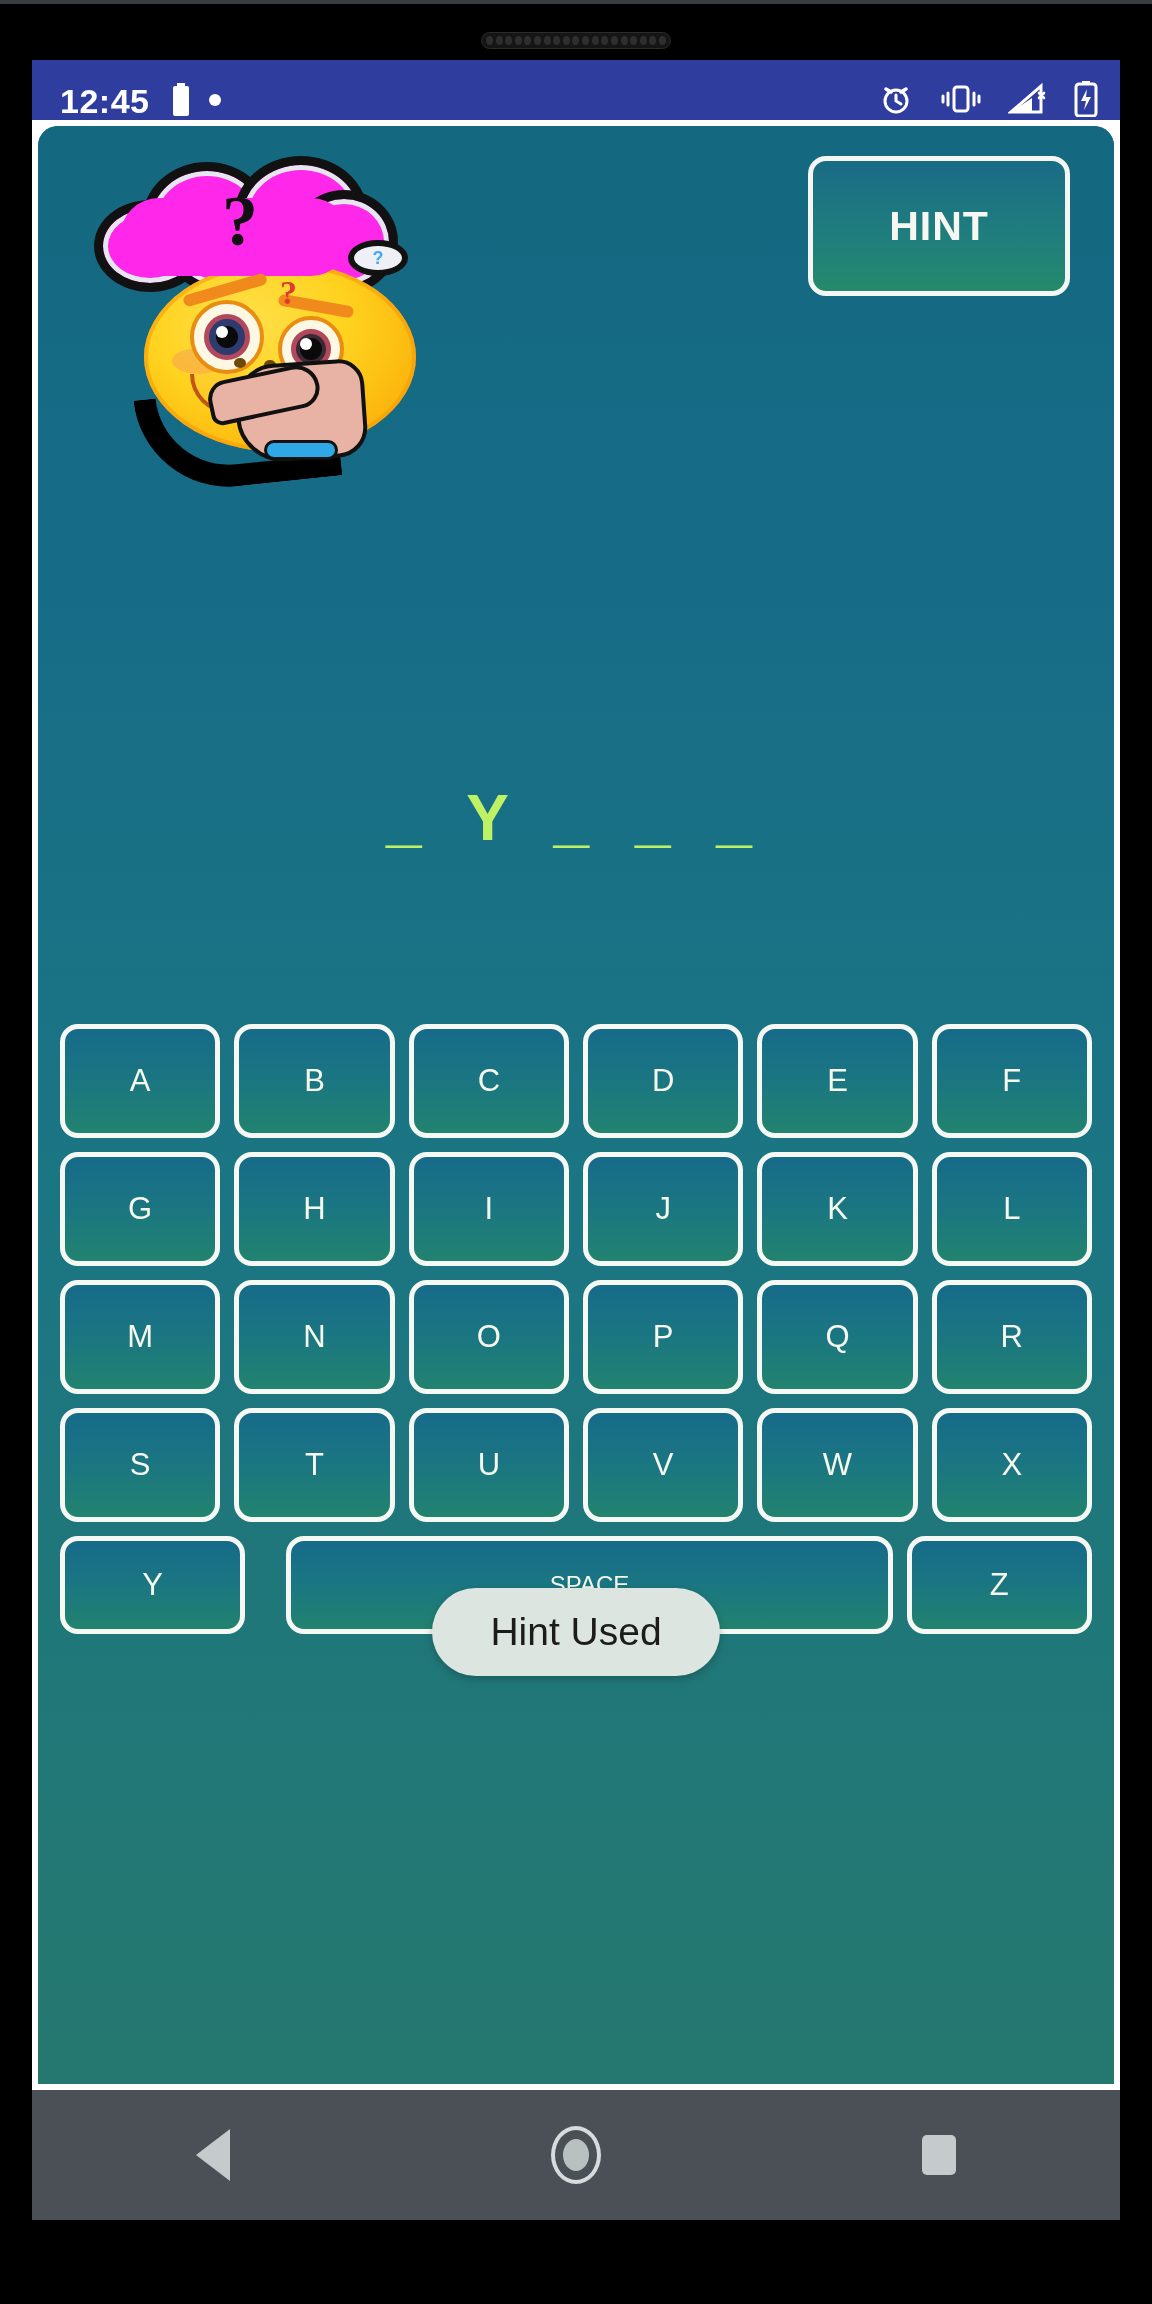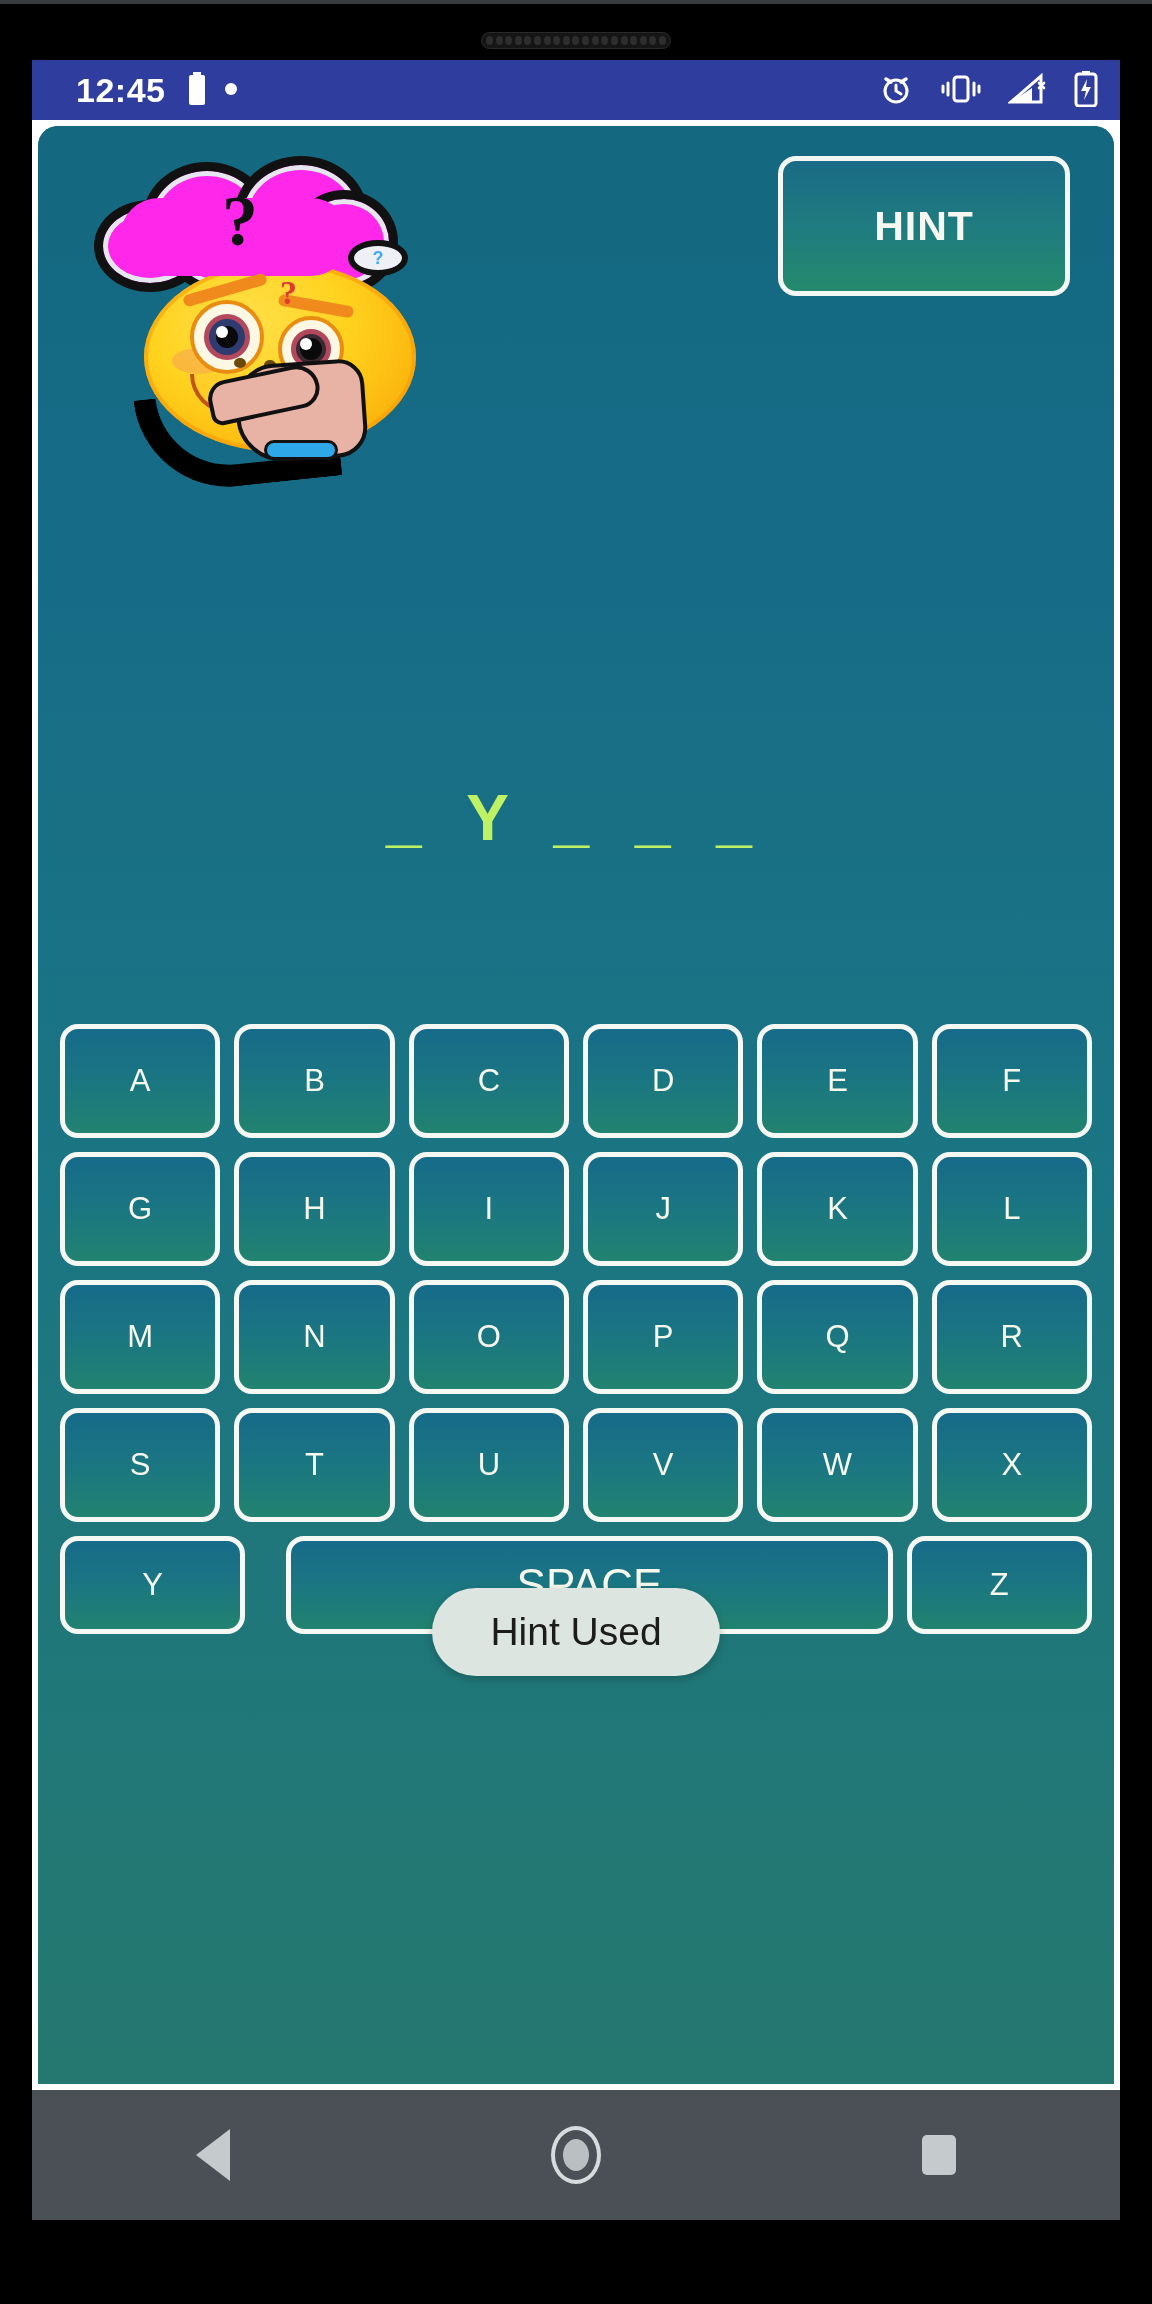--- a/index.html
+++ b/index.html
@@ -38,22 +38,22 @@
   .speaker i{
     display:block; width:7px; height:9px; border-radius:50%;
     background:#2e2e2e;
   }
 
   
   .statusbar{
     position:absolute; top:60px; left:32px;
     width:1088px; height:61px;
     background:#2e3d9e;
-    display:flex; align-items:center;
-    padding:0 22px 0 44px;
+    display:flex; align-items:flex-end;
+    padding:0 22px 0 28px;
   }
   .clock{
     color:#ffffff; font-size:34px; font-weight:bold; letter-spacing:.5px;
   }
   .status-left-icons{ display:flex; align-items:center; gap:16px; margin-left:22px;}
   .status-right-icons{ margin-left:auto; display:flex; align-items:center; gap:26px;}
   .ico{ display:block; }
 
   
   .app-frame{
@@ -193,21 +193,21 @@
   .cheek{
     position:absolute; width:54px;height:26px;border-radius:50%;
     background:rgba(244,150,90,.45); z-index:4;
   }
   .cheek.l{ left:86px; top:198px;}
   .cheek.r{ left:208px; top:208px;}
 
   
   .hint-btn{
     position:absolute; right:44px; top:30px;
-    width:292px; height:140px;
+    width:262px; height:140px;
     border-radius:18px;
     border:5px solid #f4f6f3;
     background:linear-gradient(180deg,#1a6b86 0%,#1f7d7e 55%,#258a6c 100%);
     color:#f5f7f0;
     font-size:41px; font-weight:bold; letter-spacing:1px;
     display:flex; align-items:center; justify-content:center;
     cursor:pointer;
     margin-left:10px;
   }
 
@@ -232,21 +232,21 @@
     height:114px;
     border-radius:18px;
     border:5px solid #f6f8f4;
     background:linear-gradient(180deg,#166b89 0%,#1a7583 45%,#21836f 100%);
     color:#f7f8ec;
     font-size:31px;
     display:flex; align-items:center; justify-content:center;
     cursor:pointer;
   }
   .krow.last .key{ height:98px; }
-  .key.space{ flex:3.4 1 0; font-size:44px;margin-left:27px;}
+  .key.space{ flex:3.4 1 0; font-size:24px;margin-left:27px;}
 
   
   .toast{
     position:absolute; left:50%; transform:translateX(-50%);
     top:1462px;
     min-width:288px; height:88px; padding:0 42px;
     border-radius:54px;
     background:#dde5e1;
     color:#1c1c1c;
     font-size:39px;

